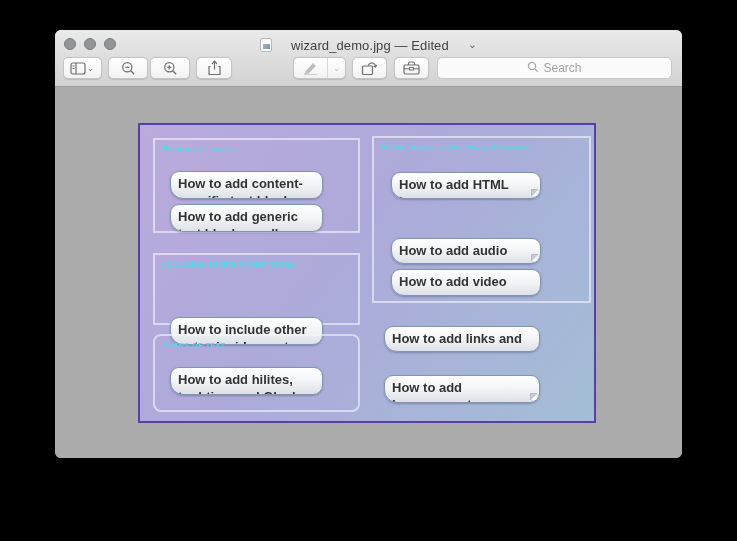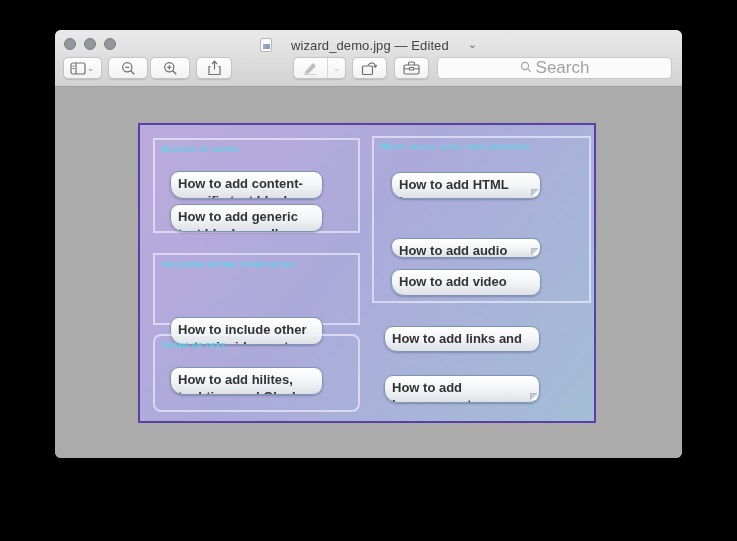--- a/index.html
+++ b/index.html
@@ -36,21 +36,21 @@
             box-shadow:0 .5px 1px rgba(0,0,0,.12); cursor:default; }
   .tb-btn svg { display:block; }
   .seg { display:flex; align-items:center; height:100%; justify-content:center; }
   .seg + .seg { border-left:1px solid #d6d6d6; }
   .chev-mini { font-size:9px; color:#8b8b8b; padding:0 1px; }
   .chev-dis { color:#c0c0c0; }
 
   .search { position:absolute; left:382px; top:3px; width:235px; height:22px;
             background:#fbfbfb; border:1px solid #c7c7c7; border-radius:5px;
             display:flex; align-items:center; justify-content:center; gap:4px;
-            color:#a2a2a2; font-size:17px; }
+            color:#a2a2a2; font-size:12px; }
 
   
   .content { position:absolute; top:57px; left:0; right:0; bottom:0;
              background:#ababab; border-radius:0 0 6px 6px; }
   .wizard-img { position:absolute; left:83px; top:36px; width:458px; height:300px;
                 border:2px solid #5940a6;
                 background:linear-gradient(128deg,#bbaadc 0%,#acaada 45%,#a3bed6 100%); }
 
   .img-section { position:absolute; border:2px solid rgba(244,244,255,.62); }
   .sec-title { position:absolute; top:3px; left:7px; font-weight:bold;
@@ -205,21 +205,21 @@
           <span>How to add hilites, tool-tips, and Glyphs</span>
         </div>
       </div>
 
       <div class="img-section" style="left:232px;top:11px;width:219px;height:167px;">
         <div class="sec-title long">Media: images, audio, video, Imagemaps</div>
         <div class="wiz-btn" style="left:17px;top:34px;width:150px;height:27px;">
           <span>How to add HTML Imagemaps</span>
           <span class="fold"></span>
         </div>
-        <div class="wiz-btn" style="left:17px;top:100px;width:150px;height:20px;">
+        <div class="wiz-btn" style="left:17px;top:100px;width:150px;height:26px;">
           <span>How to add audio</span>
           <span class="fold"></span>
         </div>
         <div class="wiz-btn" style="left:17px;top:131px;width:150px;height:27px;">
           <span>How to add video</span>
         </div>
       </div>
 
       <div class="wiz-btn" style="left:244px;top:201px;width:156px;height:26px;">
         <span>How to add links and buttons</span>

